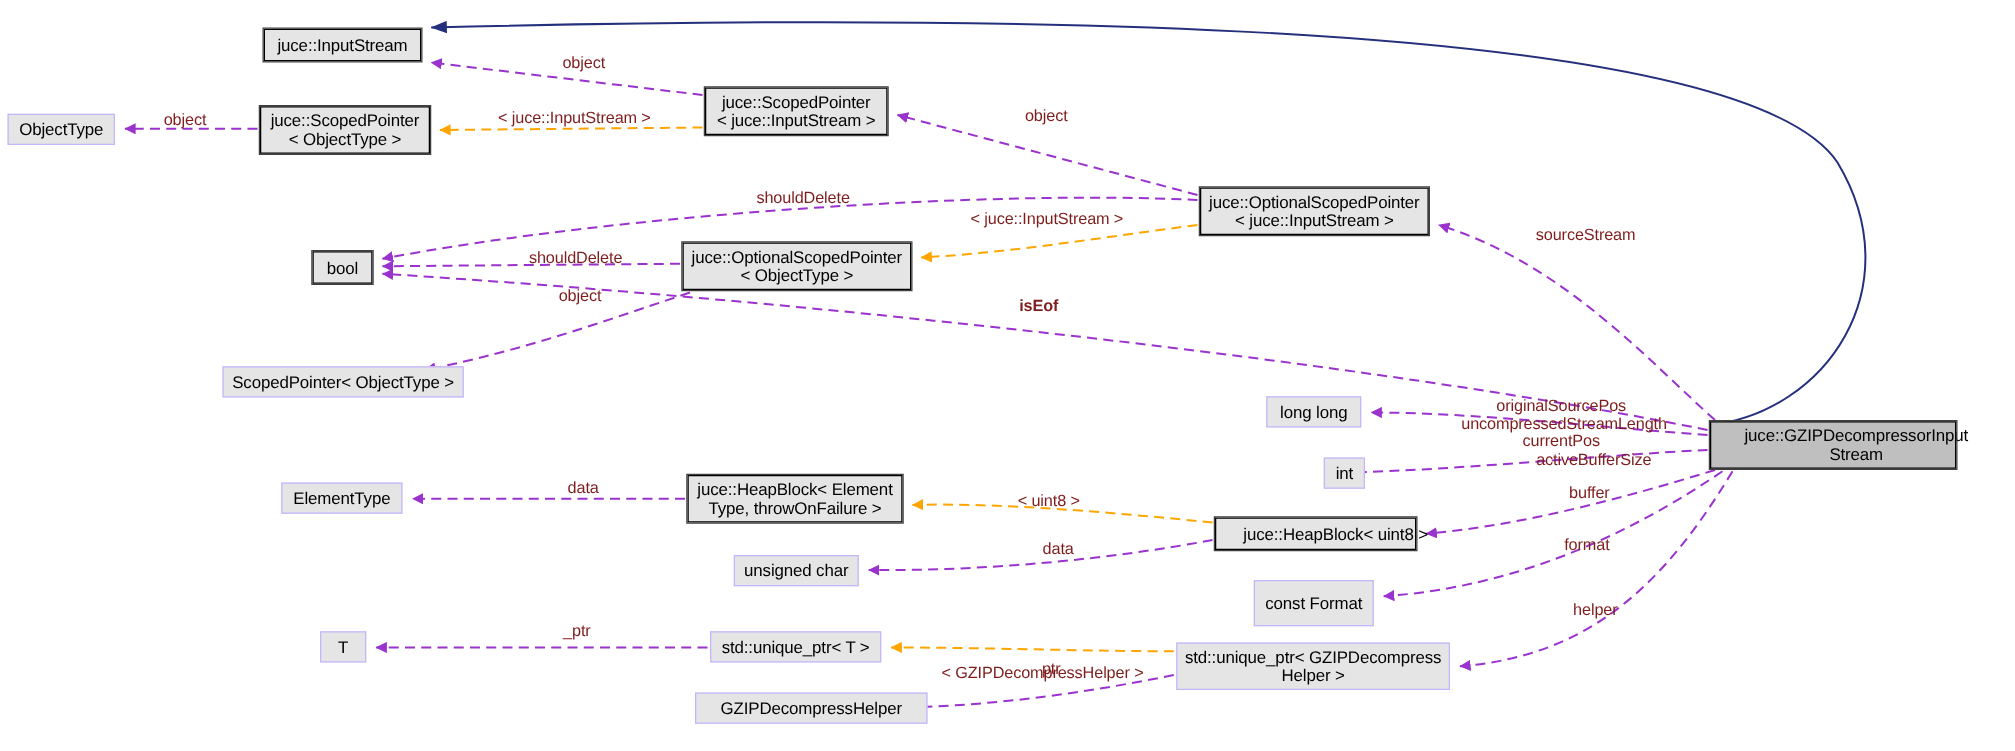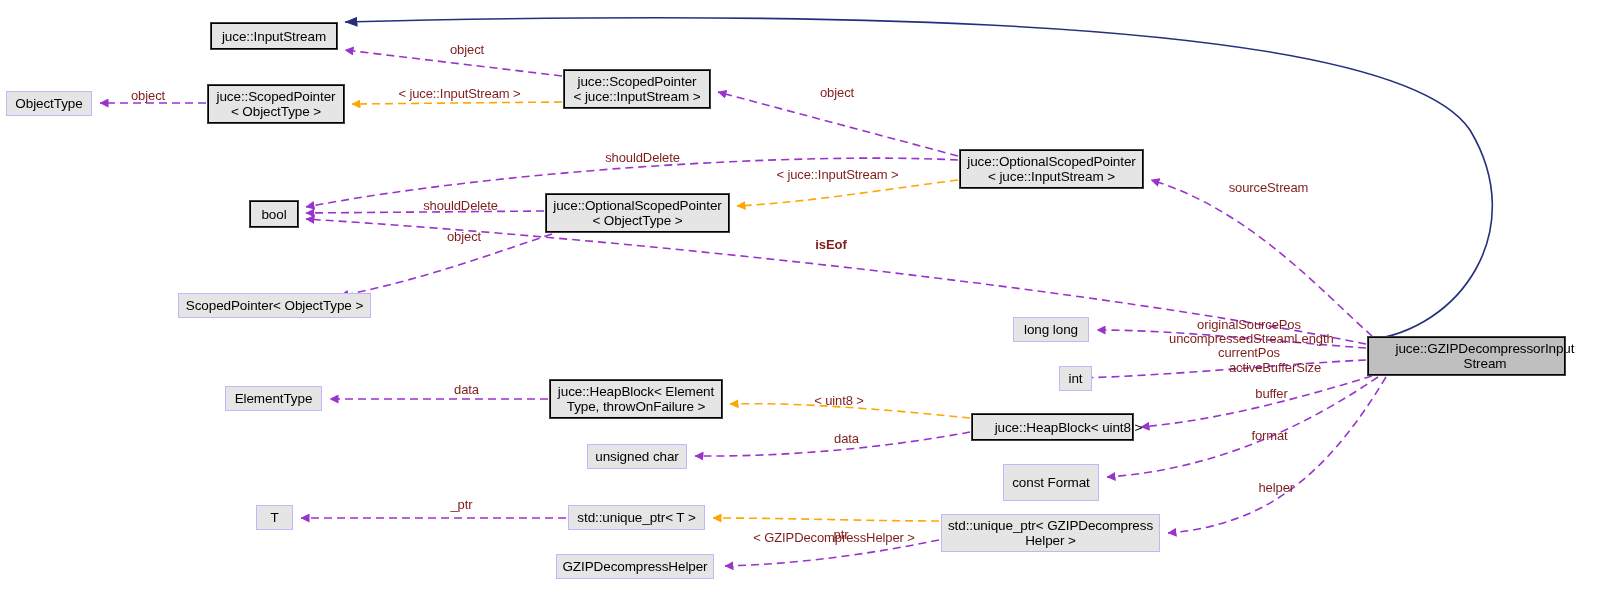--- a/index.html
+++ b/index.html
@@ -162,21 +162,21 @@
 
   <div class="node faint" style="left:1003px; top:464px; width:96px; height:37px;">const Format</div>
 
   <div class="node faint" style="left:256px; top:505px; width:37px; height:25px;">T</div>
 
   <div class="node faint" style="left:568px; top:505px; width:137px; height:25px;">std::unique_ptr&lt; T &gt;</div>
 
   <div class="node faint" style="left:941px; top:514px; width:219px; height:38px;">std::unique_ptr&lt; GZIPDecompress
 Helper &gt;</div>
 
-  <div class="node faint" style="left:556px; top:554px; width:158px; height:25px;">GZIPDecompressHelper</div>
+  <div class="node faint" style="left:556px; top:554px; width:186px; height:25px;">GZIPDecompressHelper</div>
 
   <div class="node focus" style="left:1368px; top:337px; width:197px; height:38px;padding-left:37px;">juce::GZIPDecompressorInput
 Stream</div>
 
   <div class="edge-label" style="left:437px; top:43px; width:60px;">object</div>
 
   <div class="edge-label" style="left:118px; top:89px; width:60px;">object</div>
 
   <div class="edge-label" style="left:382px; top:87px; width:155px;">&lt; juce::InputStream &gt;</div>
 

